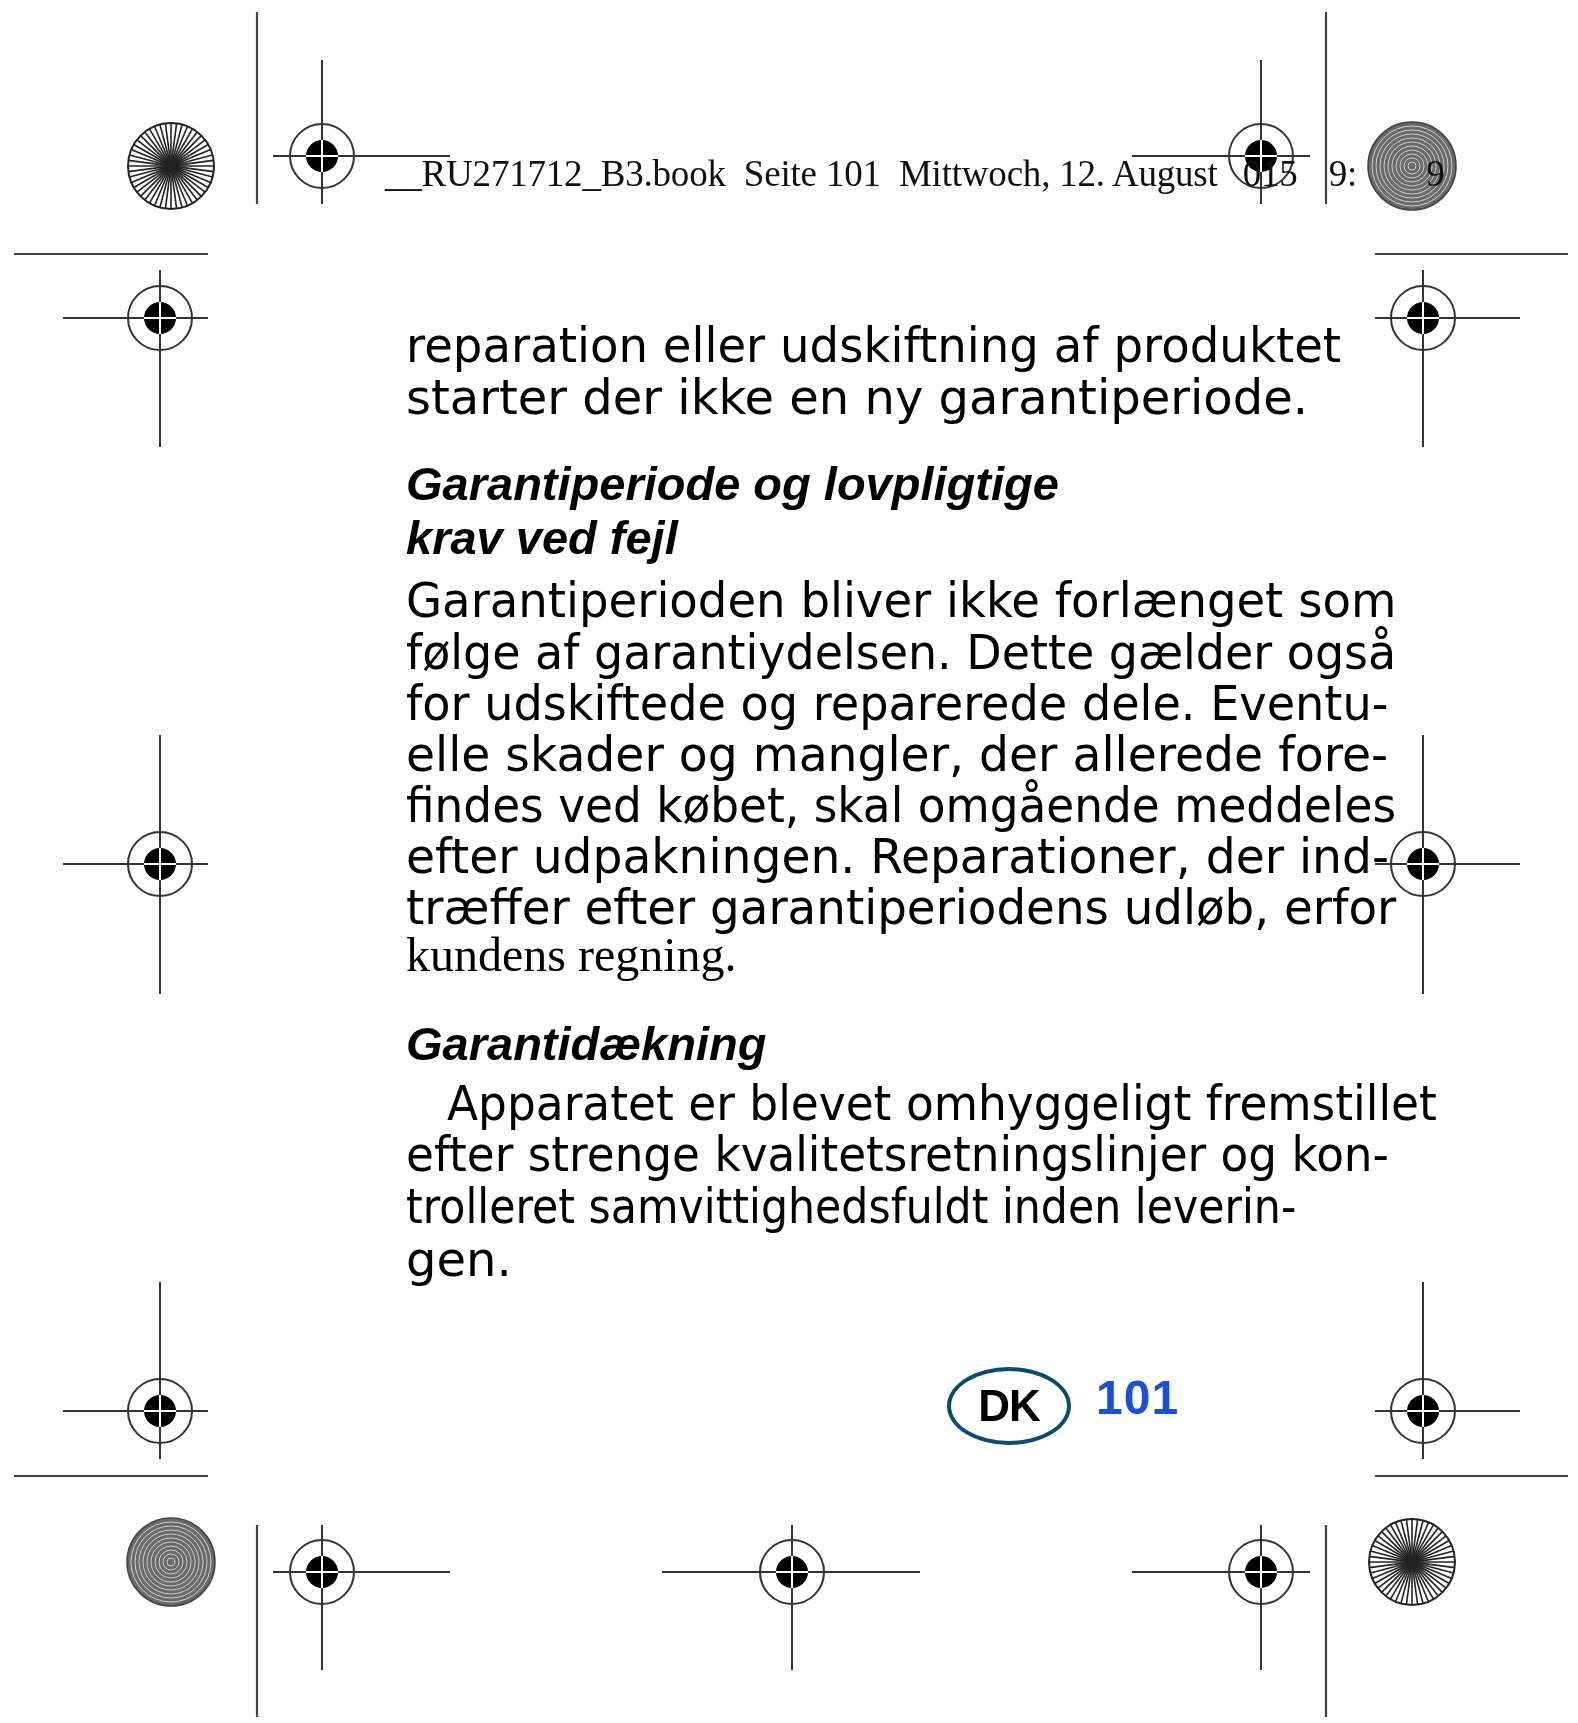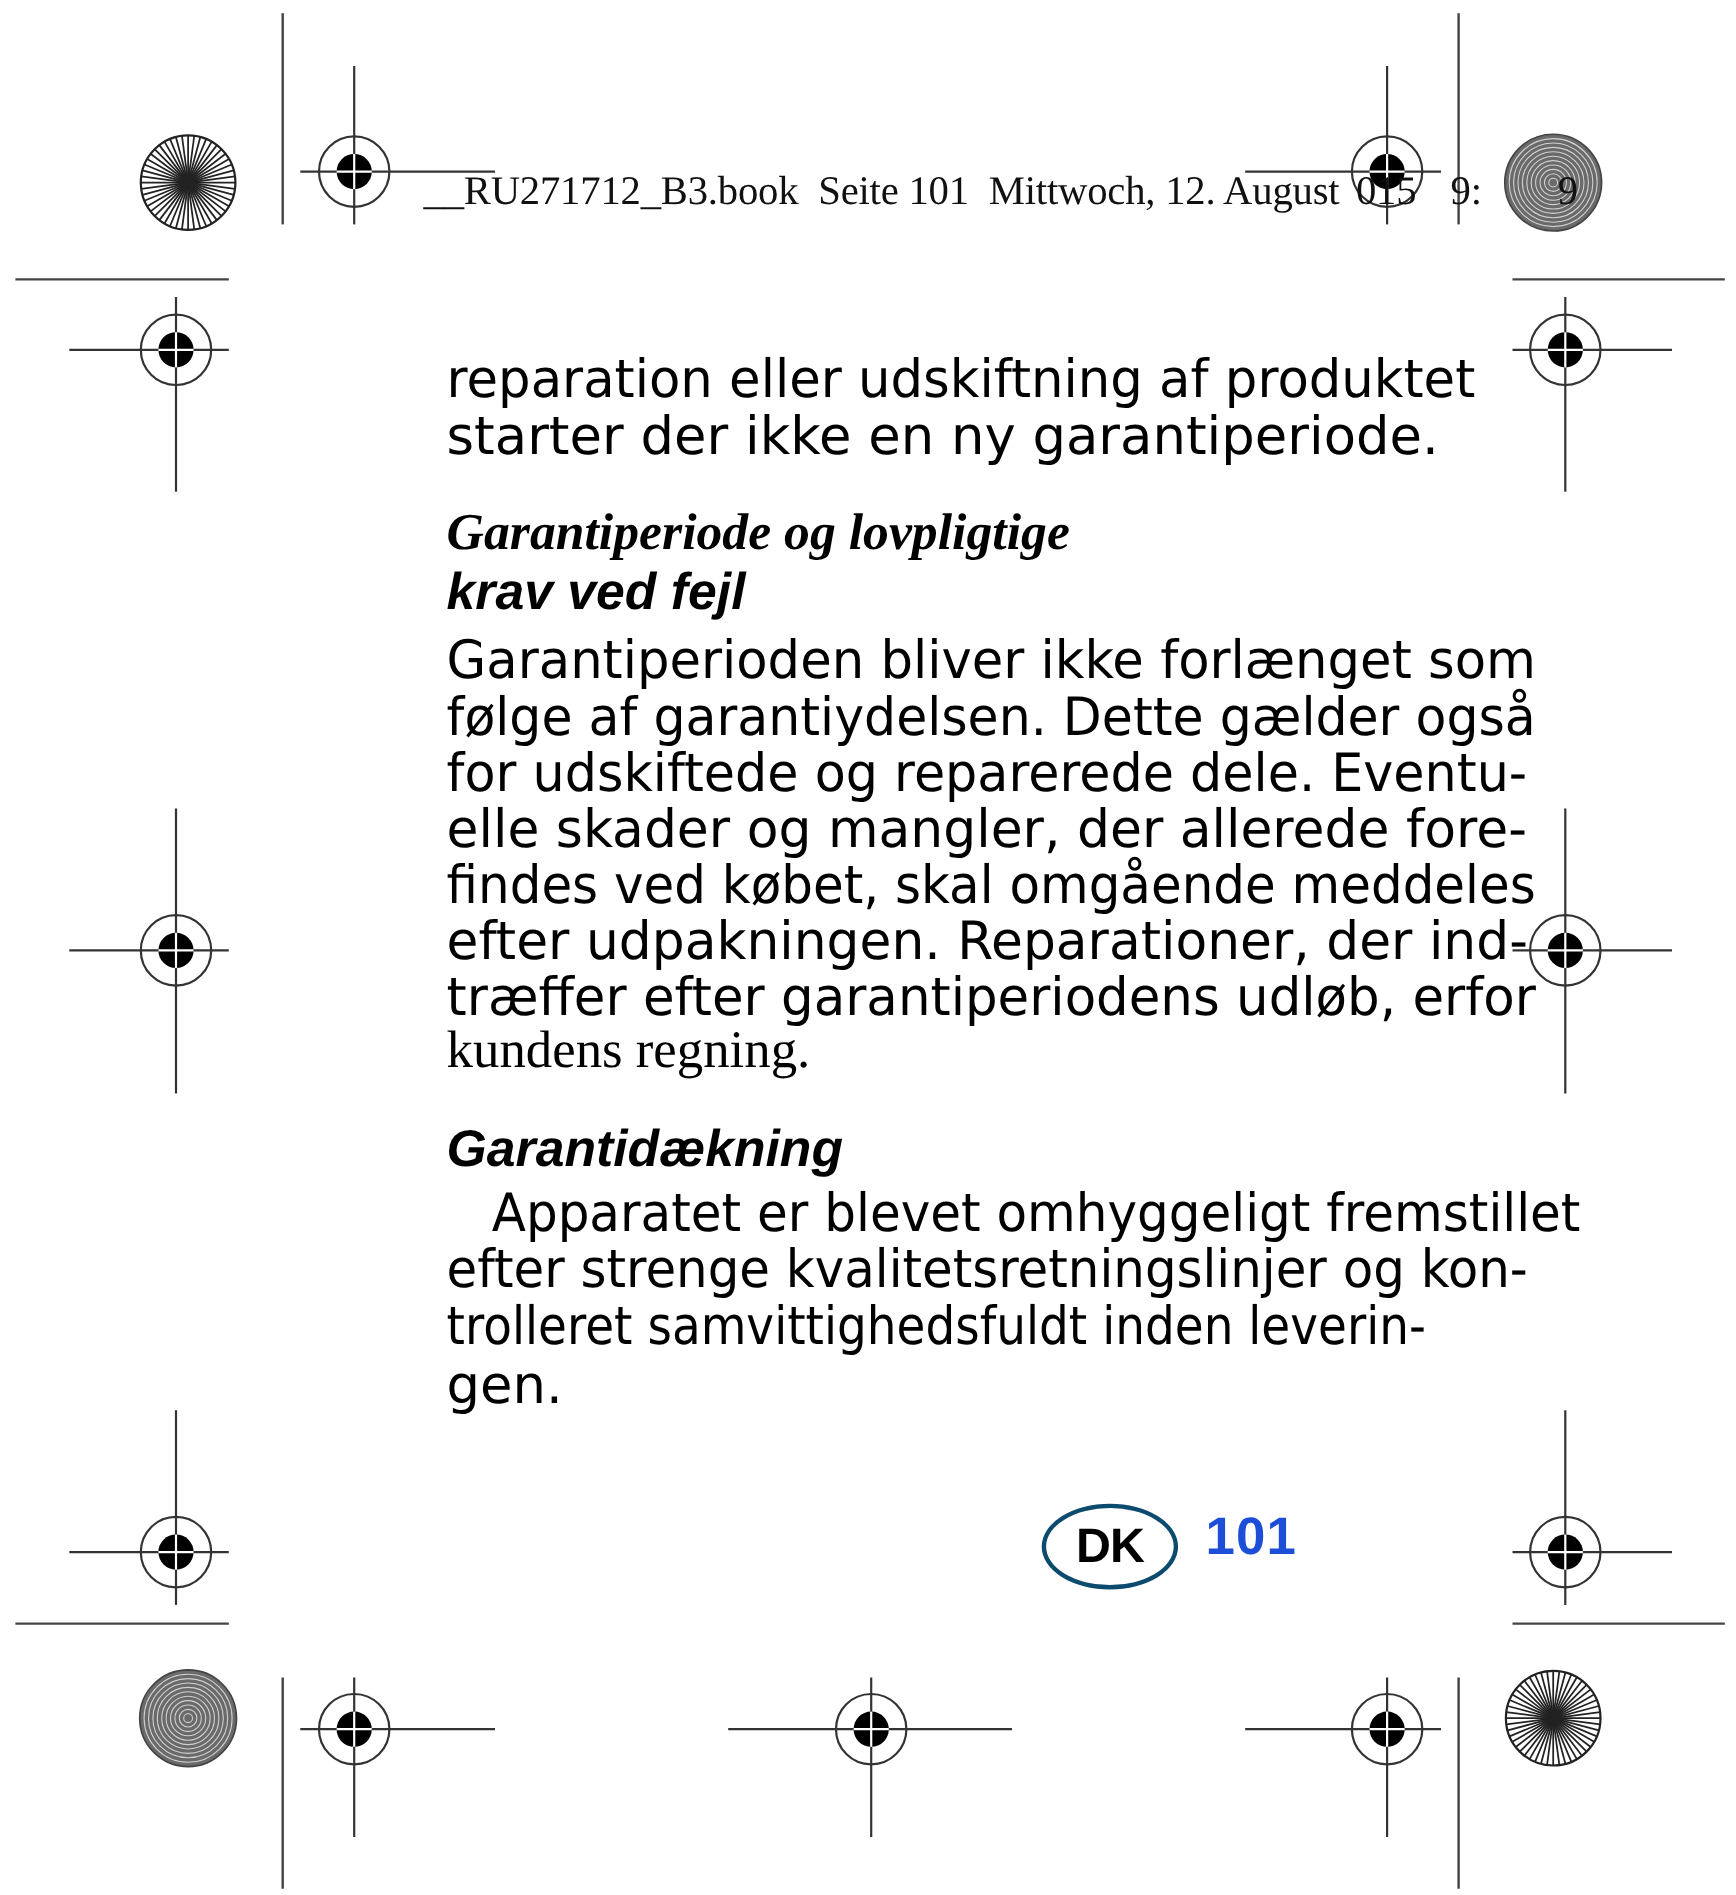--- a/index.html
+++ b/index.html
@@ -155,34 +155,34 @@
       <use href="#concentric" x="1412" y="166"></use>
       <use href="#concentric" x="171" y="1562"></use>
       <use href="#starburst" x="1412" y="1562"></use>
     </g>
   </svg>
 
   <div class="header-line">
     <span>__RU271712_B3.book</span>&nbsp;
     <span>Seite 101</span>&nbsp;
     <span>Mittwoch, 12. August</span>
-    <span style="margin-left:6px;">015</span>
+    <span style="margin-left:16px;">015</span>
     <span style="margin-left:22px;">9:</span>
     <span style="margin-left:60px;">9</span>
   </div>
 
   <div>
     <div class="line body-line" style="top:322px; width:740px;">
       <span class="justify" style="display: inline-block; width: auto; transform: scaleX(0.971129); transform-origin: 0px 0px; text-align-last: auto;">reparation eller udskiftning af produktet</span>
     </div>
     <div class="line body-line" style="top:374px;">starter der ikke en ny garantiperiode.</div>
   </div>
 
   <div>
-    <div class="line heading-line" style="top:457px;font-family:Liberation Serif, serif;">Garantiperiode og lovpligtige</div>
+    <div class="line heading-line" style="top:457px;">Garantiperiode og lovpligtige</div>
     <div class="line heading-line" style="top:511px;">krav ved fejl</div>
 
     <div class="line body-line" style="top:577px; width:784px;"><span class="justify" style="display: inline-block; width: auto; transform: scaleX(0.970297); transform-origin: 0px 0px; text-align-last: auto;">Garantiperioden bliver ikke forlænget som</span></div>
     <div class="line body-line" style="top:629px; width:784px;"><span class="justify" style="display: inline-block; width: auto; transform: scaleX(0.957265); transform-origin: 0px 0px; text-align-last: auto;">følge af garantiydelsen. Dette gælder også</span></div>
     <div class="line body-line" style="top:680px; width:778px;"><span class="justify" style="display: inline-block; width: auto; transform: scaleX(0.961681); transform-origin: 0px 0px; text-align-last: auto;">for udskiftede og reparerede dele. Eventu-</span></div>
     <div class="line body-line" style="top:731px; width:778px;"><span class="justify" style="display: inline-block; width: auto; transform: scaleX(0.983565); transform-origin: 0px 0px; text-align-last: auto;">elle skader og mangler, der allerede fore-</span></div>
     <div class="line body-line" style="top:782px; width:784px;"><span class="justify" style="display: inline-block; width: auto; transform: scaleX(0.945718); transform-origin: 0px 0px; text-align-last: auto;">findes ved købet, skal omgående meddeles</span></div>
     <div class="line body-line" style="top:833px; width:778px;"><span class="justify" style="display: inline-block; width: auto; transform: scaleX(0.982323); transform-origin: 0px 0px; text-align-last: auto;">efter udpakningen. Reparationer, der ind-</span></div>
     <div class="line body-line" style="top:884px; width:784px;"><span class="justify" style="display: inline-block; width: auto; transform: scaleX(0.973913); transform-origin: 0px 0px; text-align-last: auto;">træffer efter garantiperiodens udløb, erfor</span></div>
     <div class="line body-line" style="top:932px;font-family:Liberation Serif, serif;">kundens regning.</div>

